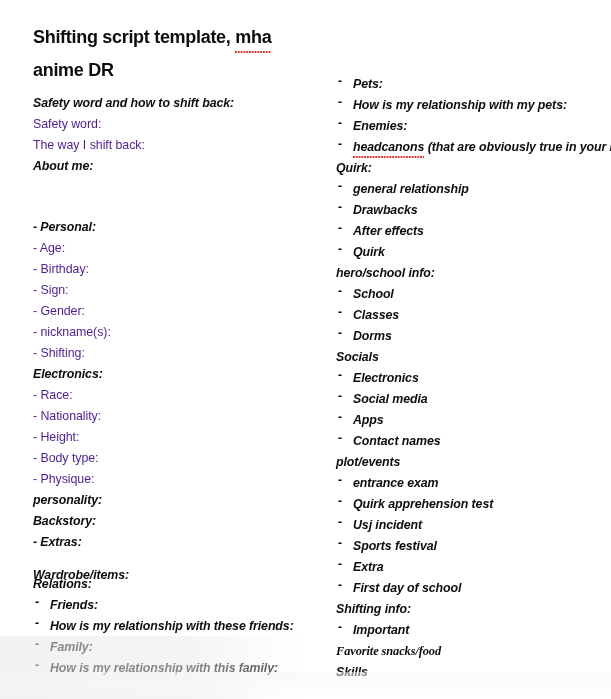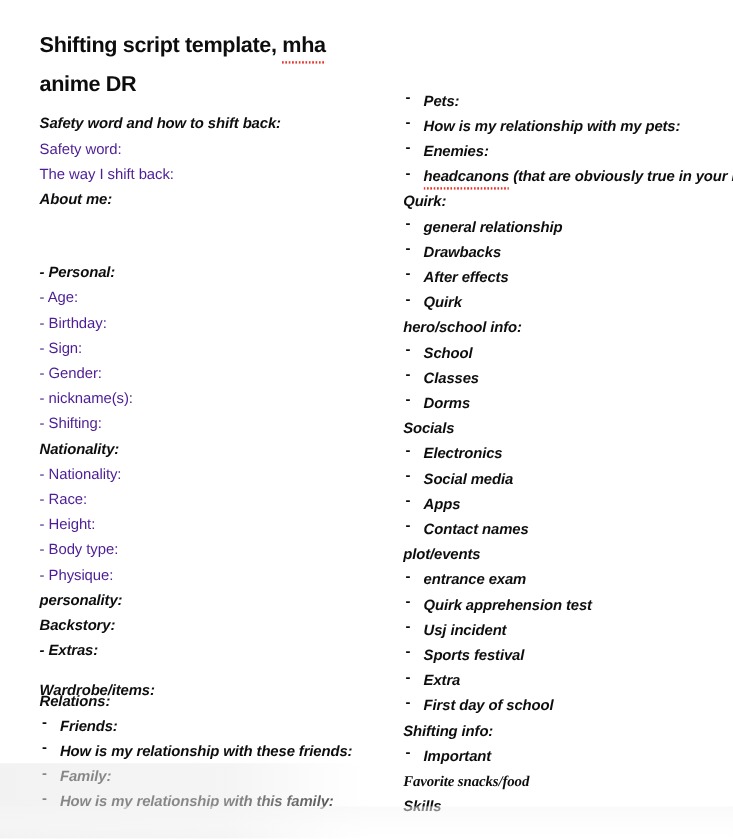--- a/index.html
+++ b/index.html
@@ -138,23 +138,23 @@
       <div class="row r-plain" style="top: 0px;"><span class="txt">Safety word:</span></div>
       <div class="row r-plain" style="top: 0px;"><span class="txt">The way I shift back:</span></div>
       <div class="row r-bi" style="top: 0px;"><span class="txt">About me:</span></div>
       <div class="row r-bi" style="top: 0px; margin-top: 40px;"><span class="txt">- Personal:</span></div>
       <div class="row r-plain" style="top: 0px;"><span class="txt">- Age:</span></div>
       <div class="row r-plain" style="top: 0px;"><span class="txt">- Birthday:</span></div>
       <div class="row r-plain" style="top: 0px;"><span class="txt">- Sign:</span></div>
       <div class="row r-plain" style="top: 0px;"><span class="txt">- Gender:</span></div>
       <div class="row r-plain" style="top: 0px;"><span class="txt">- nickname(s):</span></div>
       <div class="row r-plain" style="top: 0px;"><span class="txt">- Shifting:</span></div>
-      <div class="row r-bi" style="top: 0px;"><span class="txt">Nationality:</span></div>
+      <div class="row r-bi" style="top: 0px;"><span class="txt">Electronics:</span></div>
+      <div class="row r-plain" style="top: 0px;"><span class="txt">- Race:</span></div>
       <div class="row r-plain" style="top: 0px;"><span class="txt">- Nationality:</span></div>
-      <div class="row r-plain" style="top: 0px;"><span class="txt">- Race:</span></div>
       <div class="row r-plain" style="top: 0px;"><span class="txt">- Height:</span></div>
       <div class="row r-plain" style="top: 0px;"><span class="txt">- Body type:</span></div>
       <div class="row r-plain" style="top: 0px;"><span class="txt">- Physique:</span></div>
       <div class="row r-bi" style="top: 0px;"><span class="txt">personality:</span></div>
       <div class="row r-bi" style="top: 0px;"><span class="txt">Backstory:</span></div>
       <div class="row r-bi" style="top: 0px;"><span class="txt">- Extras:</span></div>
       <div class="row r-bi" style="top: 12px;"><span class="txt">Wardrobe/items:</span></div>
       <div class="row r-bi" style="top: 0px;"><span class="txt">Relations:</span></div>
       <div class="row r-bi has-dash" style="top: 0px;"><span class="dash">-</span><span class="txt">Friends:</span></div>
       <div class="row r-bi has-dash" style="top: 0px;"><span class="dash">-</span><span class="txt">How is my relationship with these friends:</span></div>

